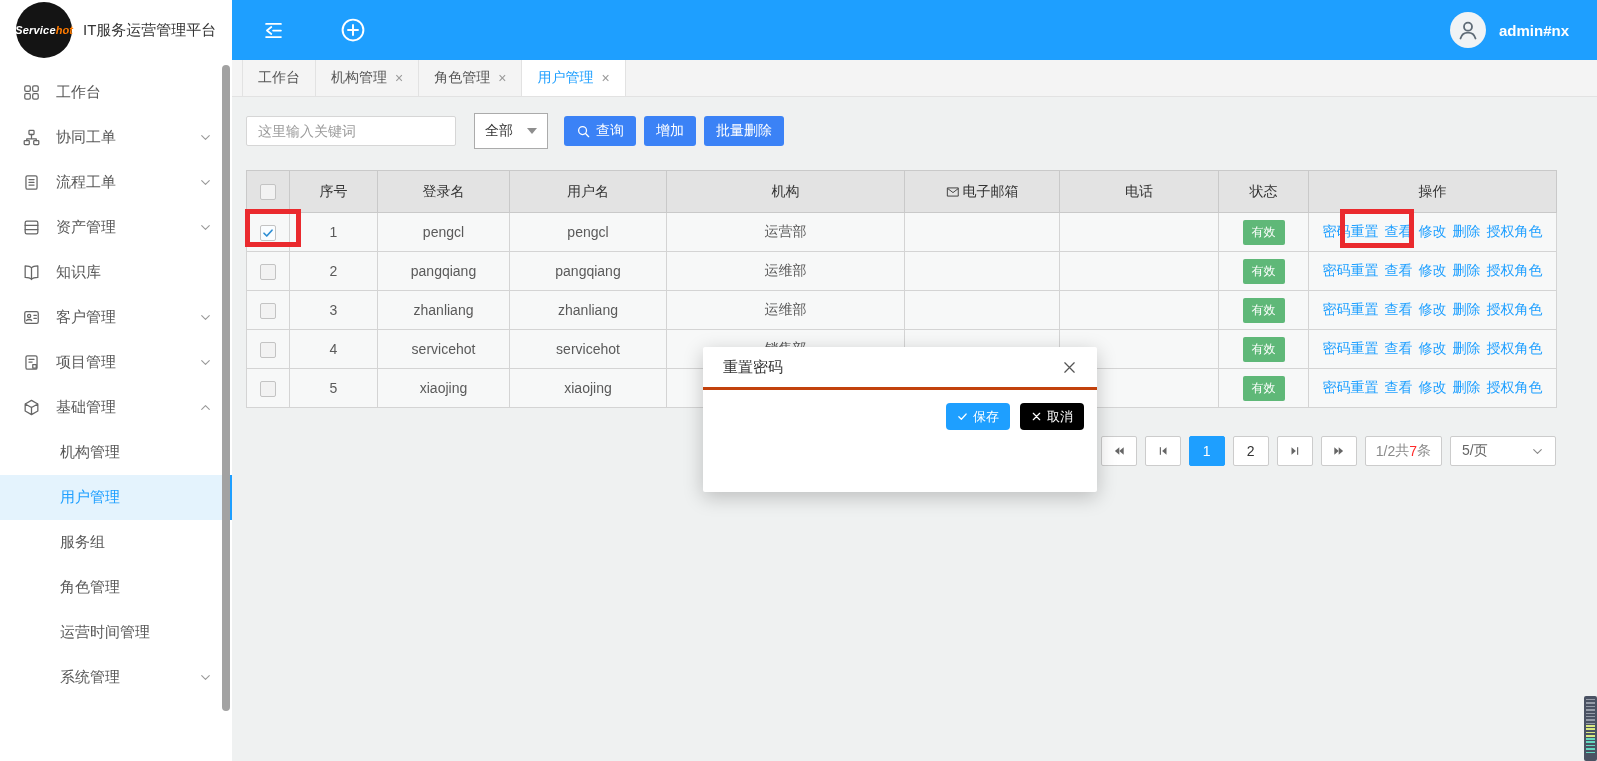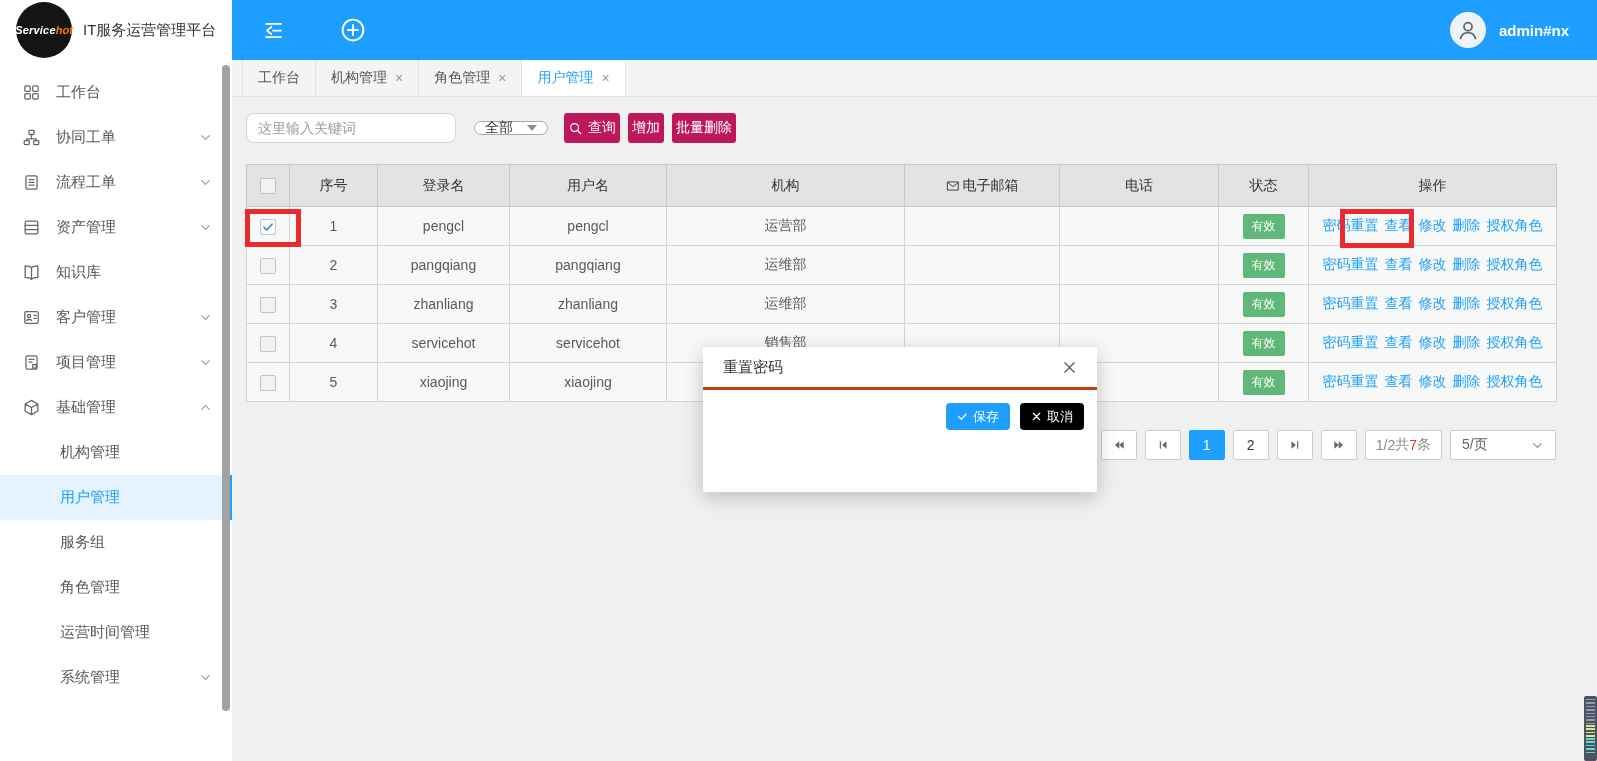--- a/index.html
+++ b/index.html
@@ -35,25 +35,25 @@
   
   .main { position:absolute; left:232px; top:60px; width:1365px; height:701px; background:#eff1f1; }
   .tabstrip { height:37px; background:#f4f4f4; border-bottom:1px solid #e2e2e2; display:flex; padding-left:10px; }
   .tab { display:flex; align-items:center; gap:8px; padding:0 15px; font-size:14px; color:#555; border-right:1px solid #e2e2e2; cursor:pointer; white-space:nowrap; }
   .tab:first-child { border-left:1px solid #e2e2e2; }
   .tab.active { background:#fff; color:#1e9fff; }
   .tab-close { color:#999; font-size:14px; line-height:1; }
 
   .content { padding:16px 0 0 14px; }
   .toolbar { display:flex; align-items:center; }
-  .search { width:210px; height:30px; border:1px solid #d6d6d6; border-radius:8px; background:#fff; padding:0 11px; font-size:14px; color:#333; outline:none; }
+  .search { width:210px; height:30px; border:1px solid #d6d6d6; border-radius:2px; background:#fff; padding:0 11px; font-size:14px; color:#333; outline:none; }
   .search::placeholder { color:#9b9b9b; }
-  .select { margin-left:18px; width:74px; height:14px; border:1px solid #ababab; border-radius:9px; background:#fff; display:flex; align-items:center; justify-content:space-between; padding:0 10px; font-size:14px; color:#333; cursor:pointer; }
+  .select { margin-left:18px; width:74px; height:36px; border:1px solid #ababab; border-radius:0; background:#fff; display:flex; align-items:center; justify-content:space-between; padding:0 10px; font-size:14px; color:#333; cursor:pointer; }
   .sel-arrow { width:0; height:0; border-left:5px solid transparent; border-right:5px solid transparent; border-top:6px solid #8e8e8e; }
-  .btn { height:30px; background:#be185d; color:#fff; border:none; border-radius:3px; font-size:14px; padding:0 4px; display:inline-flex; align-items:center; gap:5px; cursor:pointer; font-family:inherit; }
+  .btn { height:30px; background:#3b82f6; color:#fff; border:none; border-radius:3px; font-size:14px; padding:0 12px; display:inline-flex; align-items:center; gap:5px; cursor:pointer; font-family:inherit; }
   .btn.query { margin-left:16px; }
   .btn + .btn { margin-left:8px; }
   .btn-ic { width:15px; height:15px; }
 
   
   table.grid { border-collapse:collapse; table-layout:fixed; width:1310px; margin-top:21px;padding-left:10px; }
   table.grid th { height:42px; background:#e3e3e3; border:1px solid #c9c9c9; font-weight:400; font-size:14px; color:#333; }
   table.grid td { height:39px; background:#f7f8f8; border:1px solid #d4d4d4; text-align:center; font-size:14px; color:#5a5a5a; }
   .th-flex { display:flex; align-items:center; justify-content:center; gap:3px; }
   .env-ic { width:14px; height:14px; }

